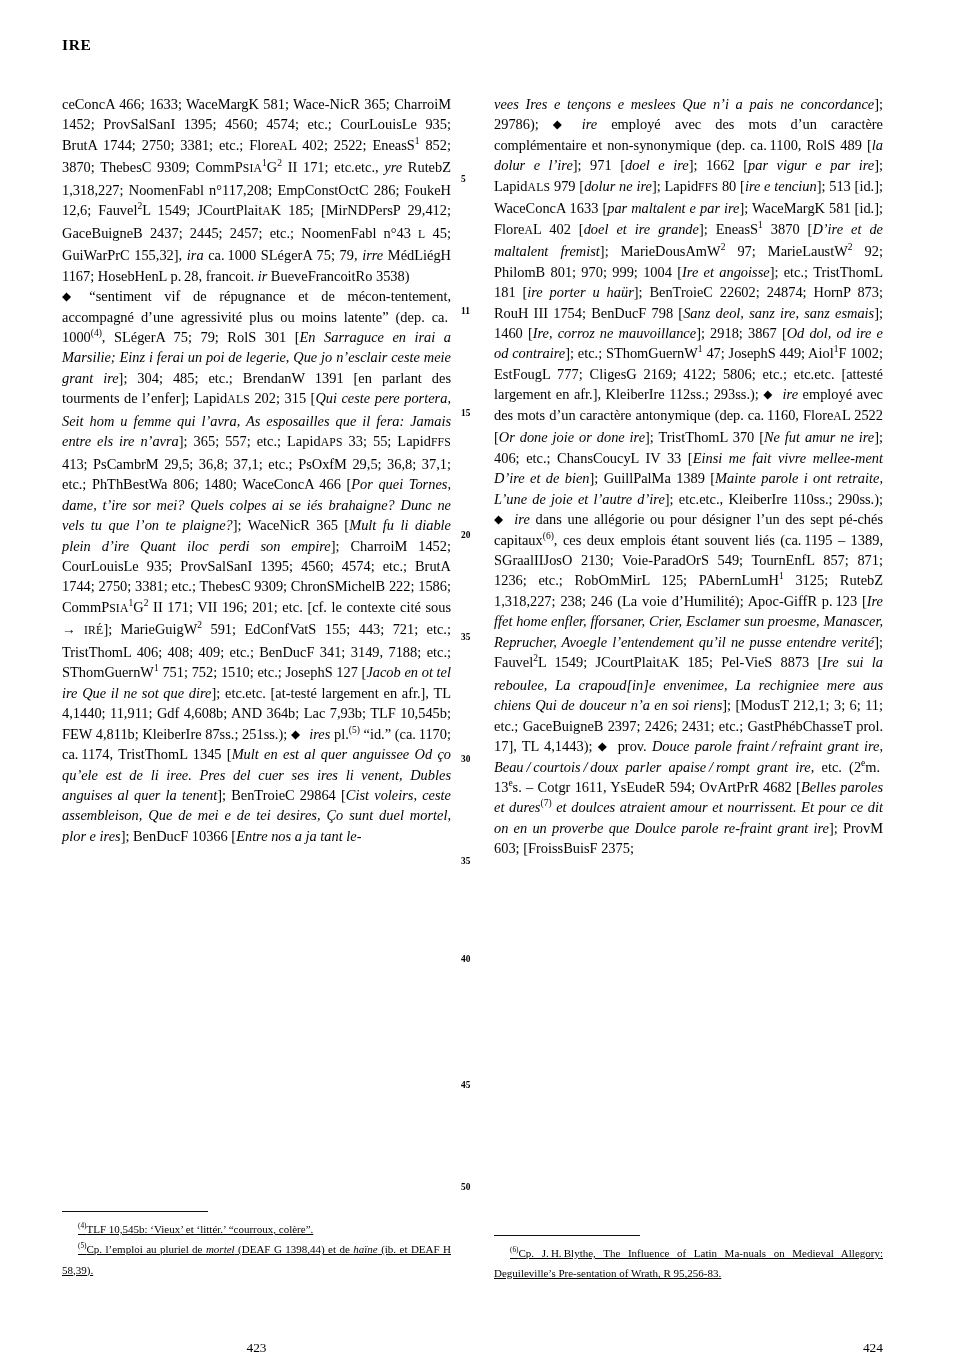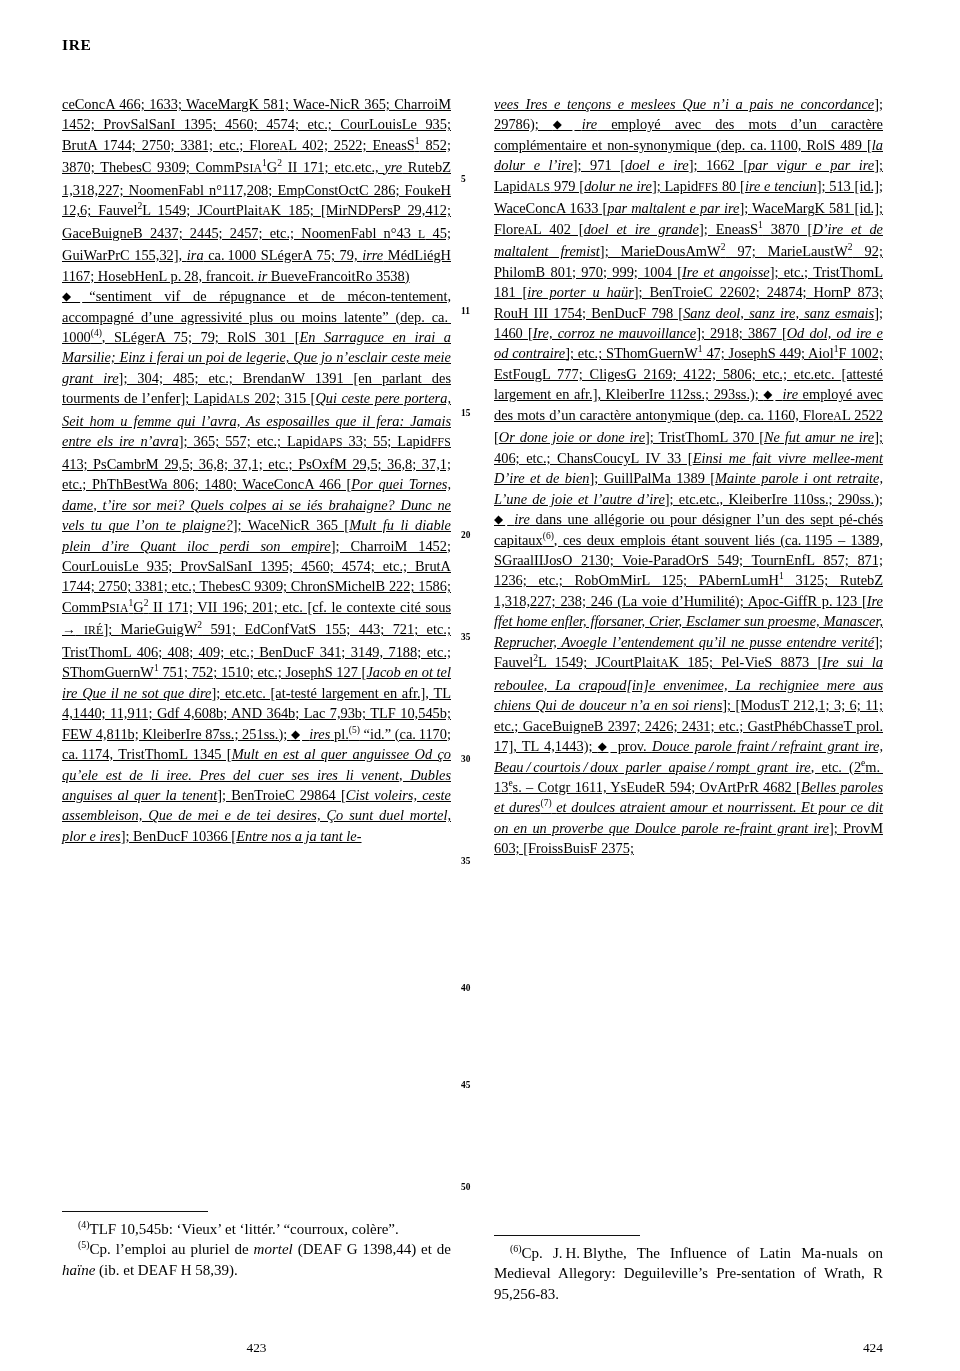--- a/index.html
+++ b/index.html
@@ -36,21 +36,20 @@
   .col {
     position: absolute;
     top: 94px;
     width: 389px;
     font-size: 14.4px;
     line-height: 20.45px;
     text-align: justify;
     text-justify: inter-word;
     -webkit-hyphens: none;
     hyphens: none;
-    text-decoration: underline;
   }
   .col-left  { left: 62px; }
   .col-right { left: 494px; }
 
   .col p {
     margin: 0;
     text-indent: 0;
   }
 
   
@@ -67,23 +66,24 @@
     position: absolute;
     left: 0;
     width: 26px;
     text-align: left;
   }
 
   
   .footnotes {
     position: absolute;
     width: 389px;
-    font-size: 15px;
+    font-size: 11px;
     line-height: 20.3px;
     text-align: justify;
+    text-decoration: underline;
   }
   .footnotes .rule {
     width: 146px;
     height: 0;
     border-top: 1.1px solid #101010;
     margin: 0 0 7px 0;
   }
   .footnotes p {
     margin: 0;
     text-indent: 16px;
@@ -141,21 +141,21 @@
   </div>
 
   <div class="linenos">
     <span class="lineno" style="top:80px">5</span>
     <span class="lineno" style="top:212px">11</span>
     <span class="lineno" style="top:314px">15</span>
     <span class="lineno" style="top:436px">20</span>
     <span class="lineno" style="top:538px">35</span>
     <span class="lineno" style="top:660px">30</span>
     <span class="lineno" style="top:762px">35</span>
-    <span class="lineno" style="top:889px">40</span>
+    <span class="lineno" style="top:860px">40</span>
     <span class="lineno" style="top:986px">45</span>
     <span class="lineno" style="top:1088px">50</span>
   </div>
 
   <div class="footnotes fn-left">
     <div class="rule"></div>
     <p><sup>(4)</sup>TLF 10,545b: ‘Vieux’ et ‘littér.’ “courroux, colère”.</p>
     <p><sup>(5)</sup>Cp. l’emploi au pluriel de <i>mortel</i> (DEAF G 1398,44) et de <i>haïne</i> (ib. et DEAF H 58,39).</p>
   </div>
 

